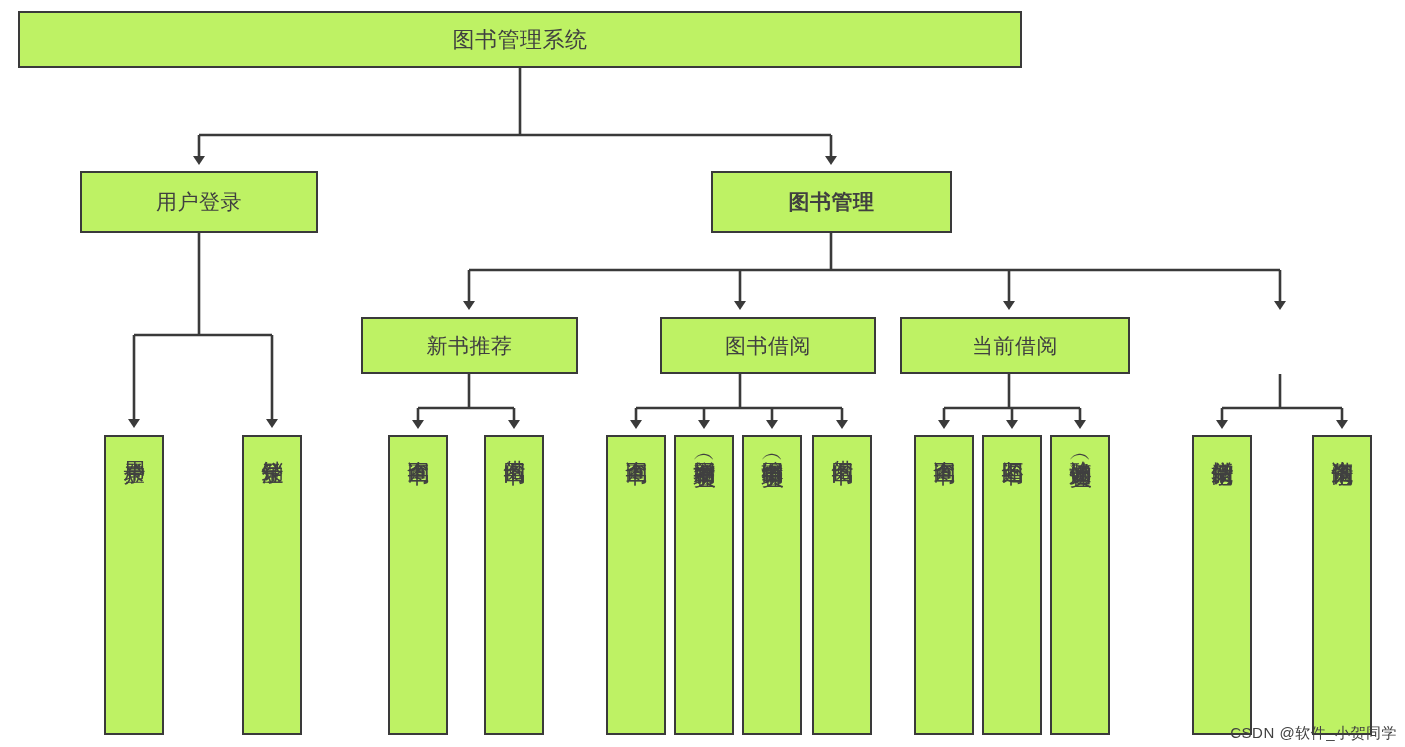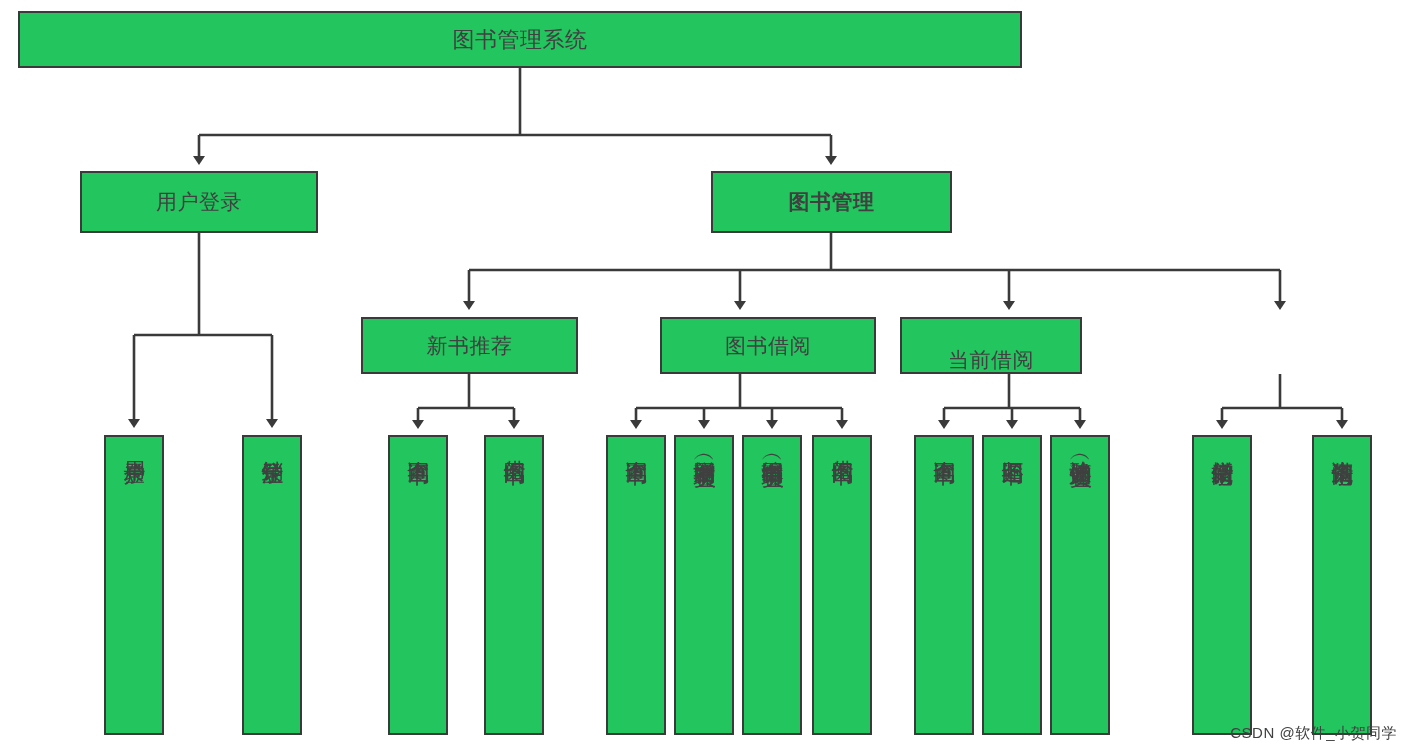--- a/index.html
+++ b/index.html
@@ -6,21 +6,21 @@
   body{
     font-family:"Liberation Sans","DejaVu Sans",sans-serif;
     width:1405px;height:747px;position:relative;overflow:hidden;
   }
   #diagram-root{position:absolute;left:0;top:0;width:1405px;height:747px;}
   svg.connectors{position:absolute;left:0;top:0;width:1405px;height:747px;pointer-events:none;}
 
   .node{
     position:absolute;
     box-sizing:border-box;
-    background:#22c55e;
+    background:#bef264;
     border:2px solid #3a3a3a;
     display:flex;
     align-items:center;
     justify-content:center;
     color:#404040;
   }
   .node .label{
     color:#404040;
     line-height:1.14;
     text-align:center;
@@ -124,21 +124,21 @@
   <div class="node horiz" style="left:711px;top:171px;width:241px;height:62px;font-weight:bold;">
     <span class="label">图书管理</span>
   </div>
 
   <div class="node horiz" style="left:361px;top:317px;width:217px;height:57px;">
     <span class="label">新书推荐</span>
   </div>
   <div class="node horiz" style="left:632px;top:317px;width:216px;height:57px;margin-left:28px;">
     <span class="label">图书借阅</span>
   </div>
-  <div class="node horiz" style="left:900px;top:317px;width:182px;height:57px;align-items:flex-end;">
+  <div class="node horiz" style="left:900px;top:317px;width:230px;height:57px;">
     <span class="label">当前借阅</span>
   </div>
 
   <div class="node vert" style="left:104px;top:435px;width:60px;height:300px;">
     <span class="label">用户登录</span>
   </div>
   <div class="node vert" style="left:242px;top:435px;width:60px;height:300px;">
     <span class="label">注销登录</span>
   </div>
 

